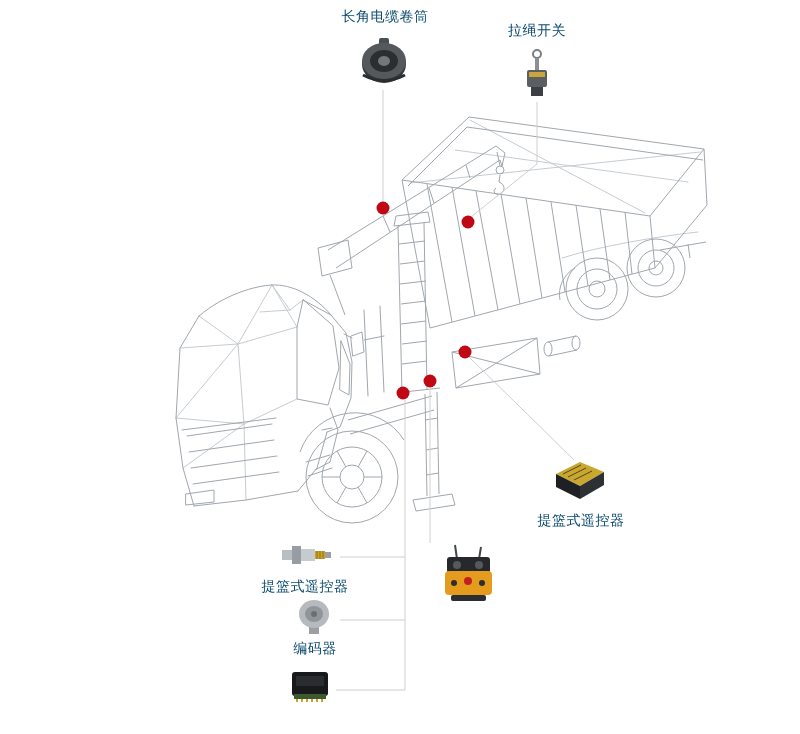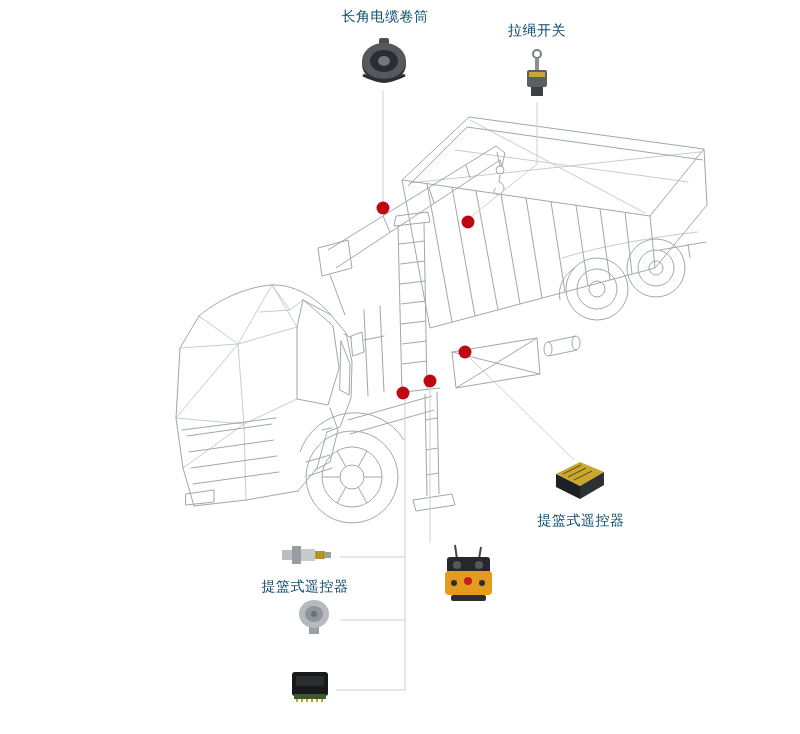--- a/index.html
+++ b/index.html
@@ -143,20 +143,21 @@
   <div class="callout-label" style="left:230px;top:578px">提篮式遥控器</div>
   <svg class="icon" style="left:280px;top:538px" width="52" height="34" viewBox="0 0 52 34">
     <rect x="2" y="12" width="10" height="10" fill="#b9bec3"></rect>
     <rect x="12" y="8" width="9" height="18" fill="#989da3"></rect>
     <rect x="21" y="11" width="14" height="12" fill="#c6cbd0"></rect>
     <rect x="35" y="13" width="10" height="8" fill="#c9a227"></rect>
     <path d="M37,13 V21 M40,13 V21 M43,13 V21" stroke="#8f741c" stroke-width="1"></path>
     <rect x="45" y="14" width="6" height="6" fill="#9aa0a5"></rect>
   </svg>
 
+  <div class="callout-label" style="left:240px;top:640px">编码器</div>
   <svg class="icon" style="left:296px;top:598px" width="36" height="38" viewBox="0 0 36 38">
     <rect x="13" y="28" width="10" height="8" fill="#9a9fa4"></rect>
     <ellipse cx="18" cy="16" rx="15" ry="14" fill="#b6babf"></ellipse>
     <ellipse cx="18" cy="16" rx="9" ry="8" fill="#90959a"></ellipse>
     <circle cx="18" cy="16" r="3" fill="#6a6f74"></circle>
   </svg>
 
   <svg class="icon" style="left:288px;top:666px" width="44" height="38" viewBox="0 0 44 38">
     <rect x="4" y="6" width="36" height="24" rx="3" fill="#17191b"></rect>
     <rect x="8" y="10" width="28" height="10" fill="#2a2d30"></rect>

